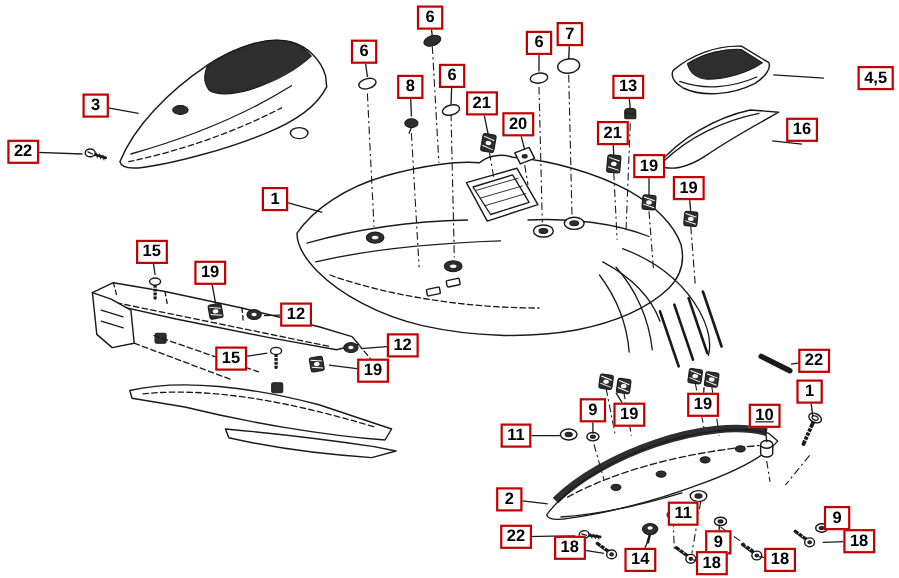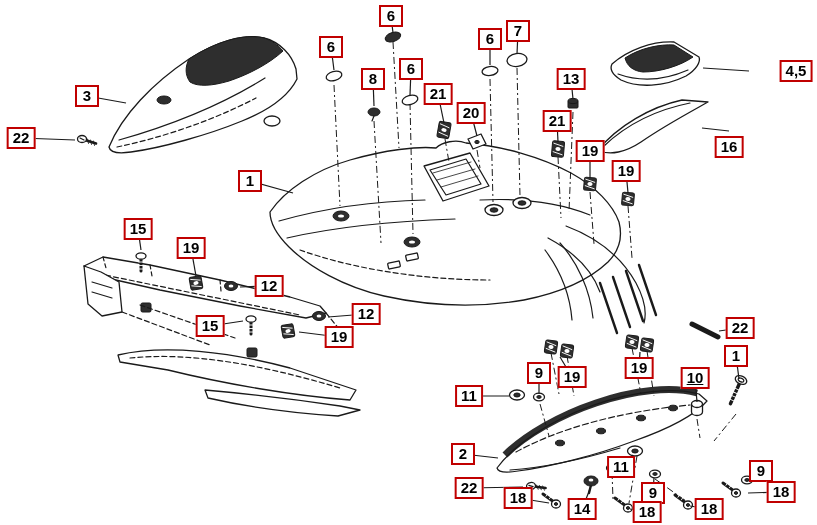--- a/index.html
+++ b/index.html
@@ -264,21 +264,21 @@
       <div class="callout" style="left: 391px; top: 16px;">6</div>
       <div class="callout" style="left: 331px; top: 47px;">6</div>
       <div class="callout" style="left: 373px; top: 79px;">8</div>
       <div class="callout" style="left: 411px; top: 69px;">6</div>
       <div class="callout" style="left: 438px; top: 94px;">21</div>
       <div class="callout" style="left: 471px; top: 113px;">20</div>
       <div class="callout" style="left: 490px; top: 39px;">6</div>
       <div class="callout" style="left: 518px; top: 31px;">7</div>
       <div class="callout" style="left: 571px; top: 79px;">13</div>
       <div class="callout" style="left: 749px; top: 71px; margin-left: 47px;">4,5</div>
-      <div class="callout" style="left: 729px; top: 147px;">16</div>
+      <div class="callout" style="left: 729px; top: 118px;">16</div>
       <div class="callout" style="left: 557px; top: 121px;">21</div>
       <div class="callout" style="left: 590px; top: 151px;">19</div>
       <div class="callout" style="left: 626px; top: 171px;">19</div>
       <div class="callout" style="left: 87px; top: 96px;">3</div>
       <div class="callout" style="left: 21px; top: 138px;">22</div>
       <div class="callout" style="left: 250px; top: 181px;">1</div>
       <div class="callout" style="left: 138px; top: 229px;">15</div>
       <div class="callout" style="left: 191px; top: 248px;">19</div>
       <div class="callout" style="left: 269px; top: 286px;">12</div>
       <div class="callout" style="left: 366px; top: 314px;">12</div>

